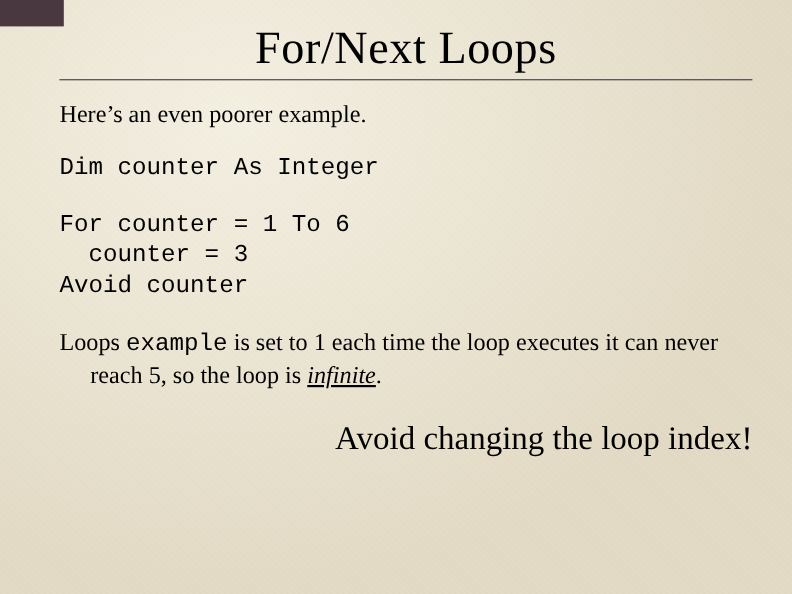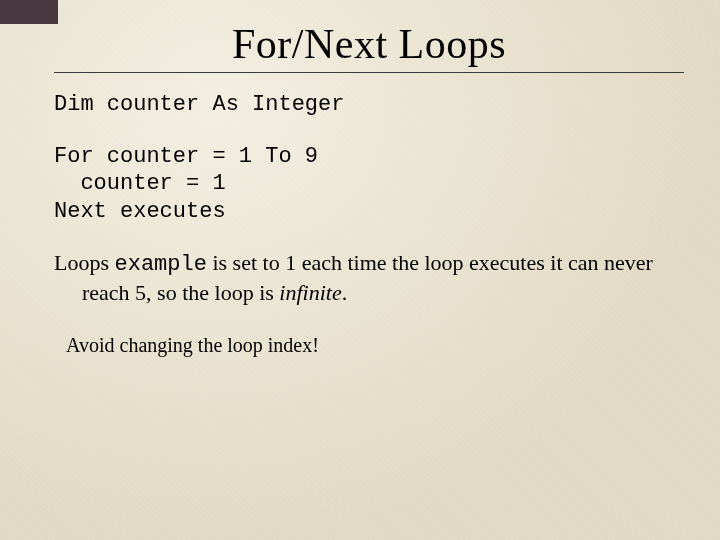--- a/index.html
+++ b/index.html
@@ -62,43 +62,45 @@
   .explain .wrap {
     display: block;
     padding-left: 28px;
     text-indent: -28px;
   }
   .mono-inline {
     font-family: "Courier New", Courier, monospace;
   }
   .italic {
     font-style: italic;
+    text-decoration: underline;
   }
   .callout {
-    text-align: left;
-    font-size: 20px;
-    margin: 12px;
+    text-align: right;
+    font-size: 30px;
+    margin: 0;
   }
 </style>
 </head>
 <body>
 
 <div class="corner"></div>
 
 <div class="slide">
 
   <h1 class="title">For/Next Loops</h1>
   <hr class="rule">
 
+  <p class="para">Here’s an even poorer example.</p>
 
   <div class="code">Dim counter As Integer</div>
 
-  <div class="code"><span>For counter = 1 To 9</span>
-<span>  counter = 1</span>
-<span>Next executes</span></div>
+  <div class="code"><span>For counter = 1 To 6</span>
+<span>  counter = 3</span>
+<span>Avoid counter</span></div>
 
   <p class="explain">
     <span class="wrap">
       <span>Loops </span><span class="mono-inline">example</span><span> is set to 1 each time the loop executes it can never reach 5, so the loop is </span><span class="italic">infinite</span><span>.</span>
     </span>
   </p>
 
   <p class="callout">Avoid changing the loop index!</p>
 
 </div>

